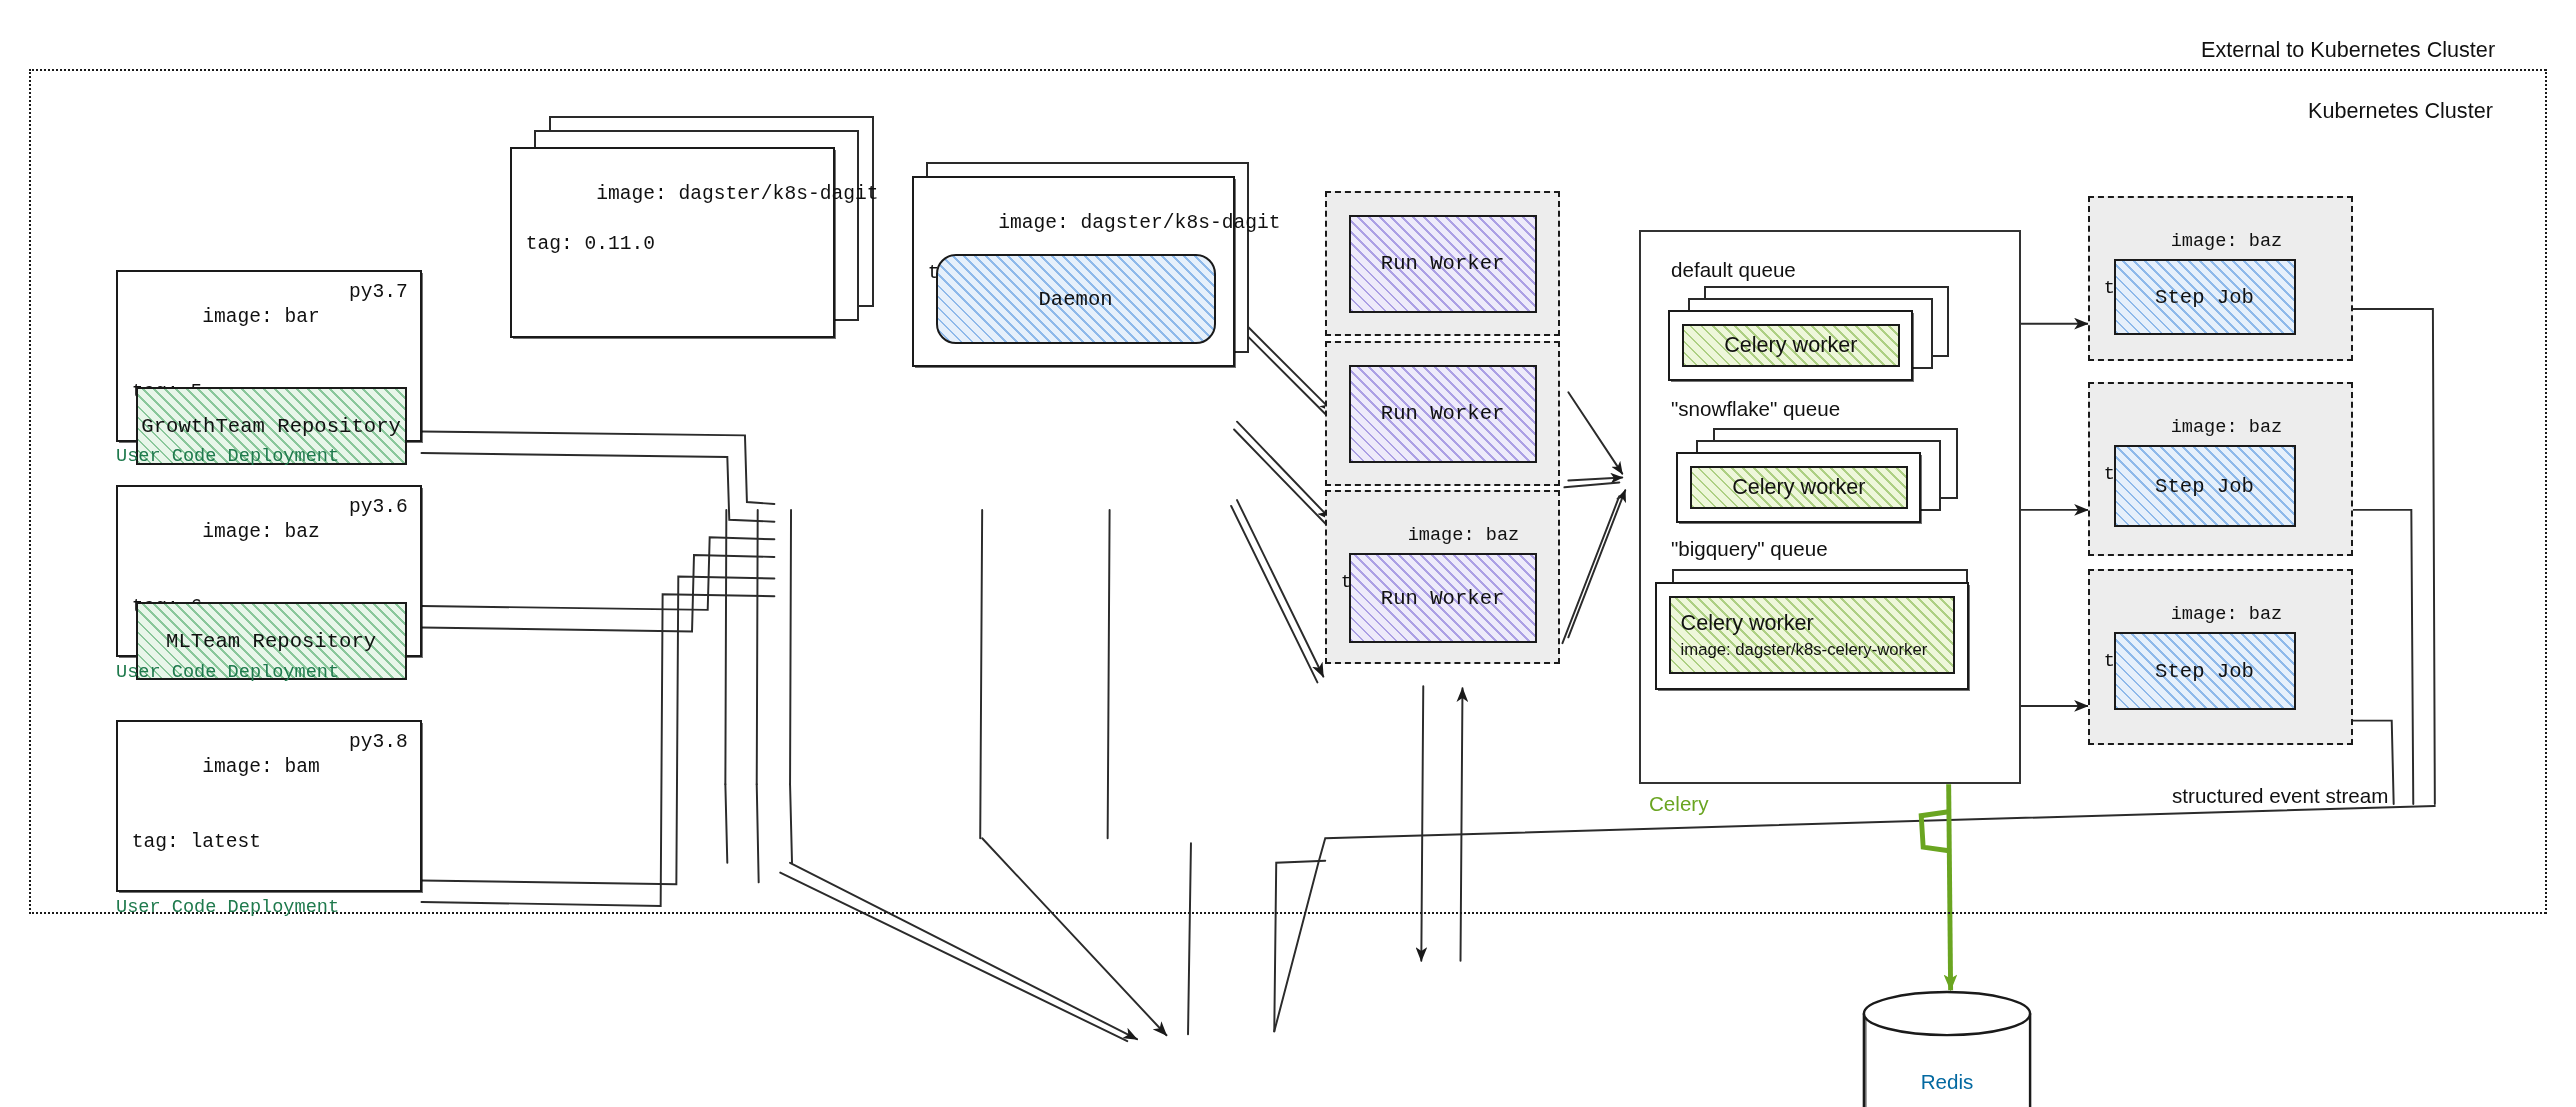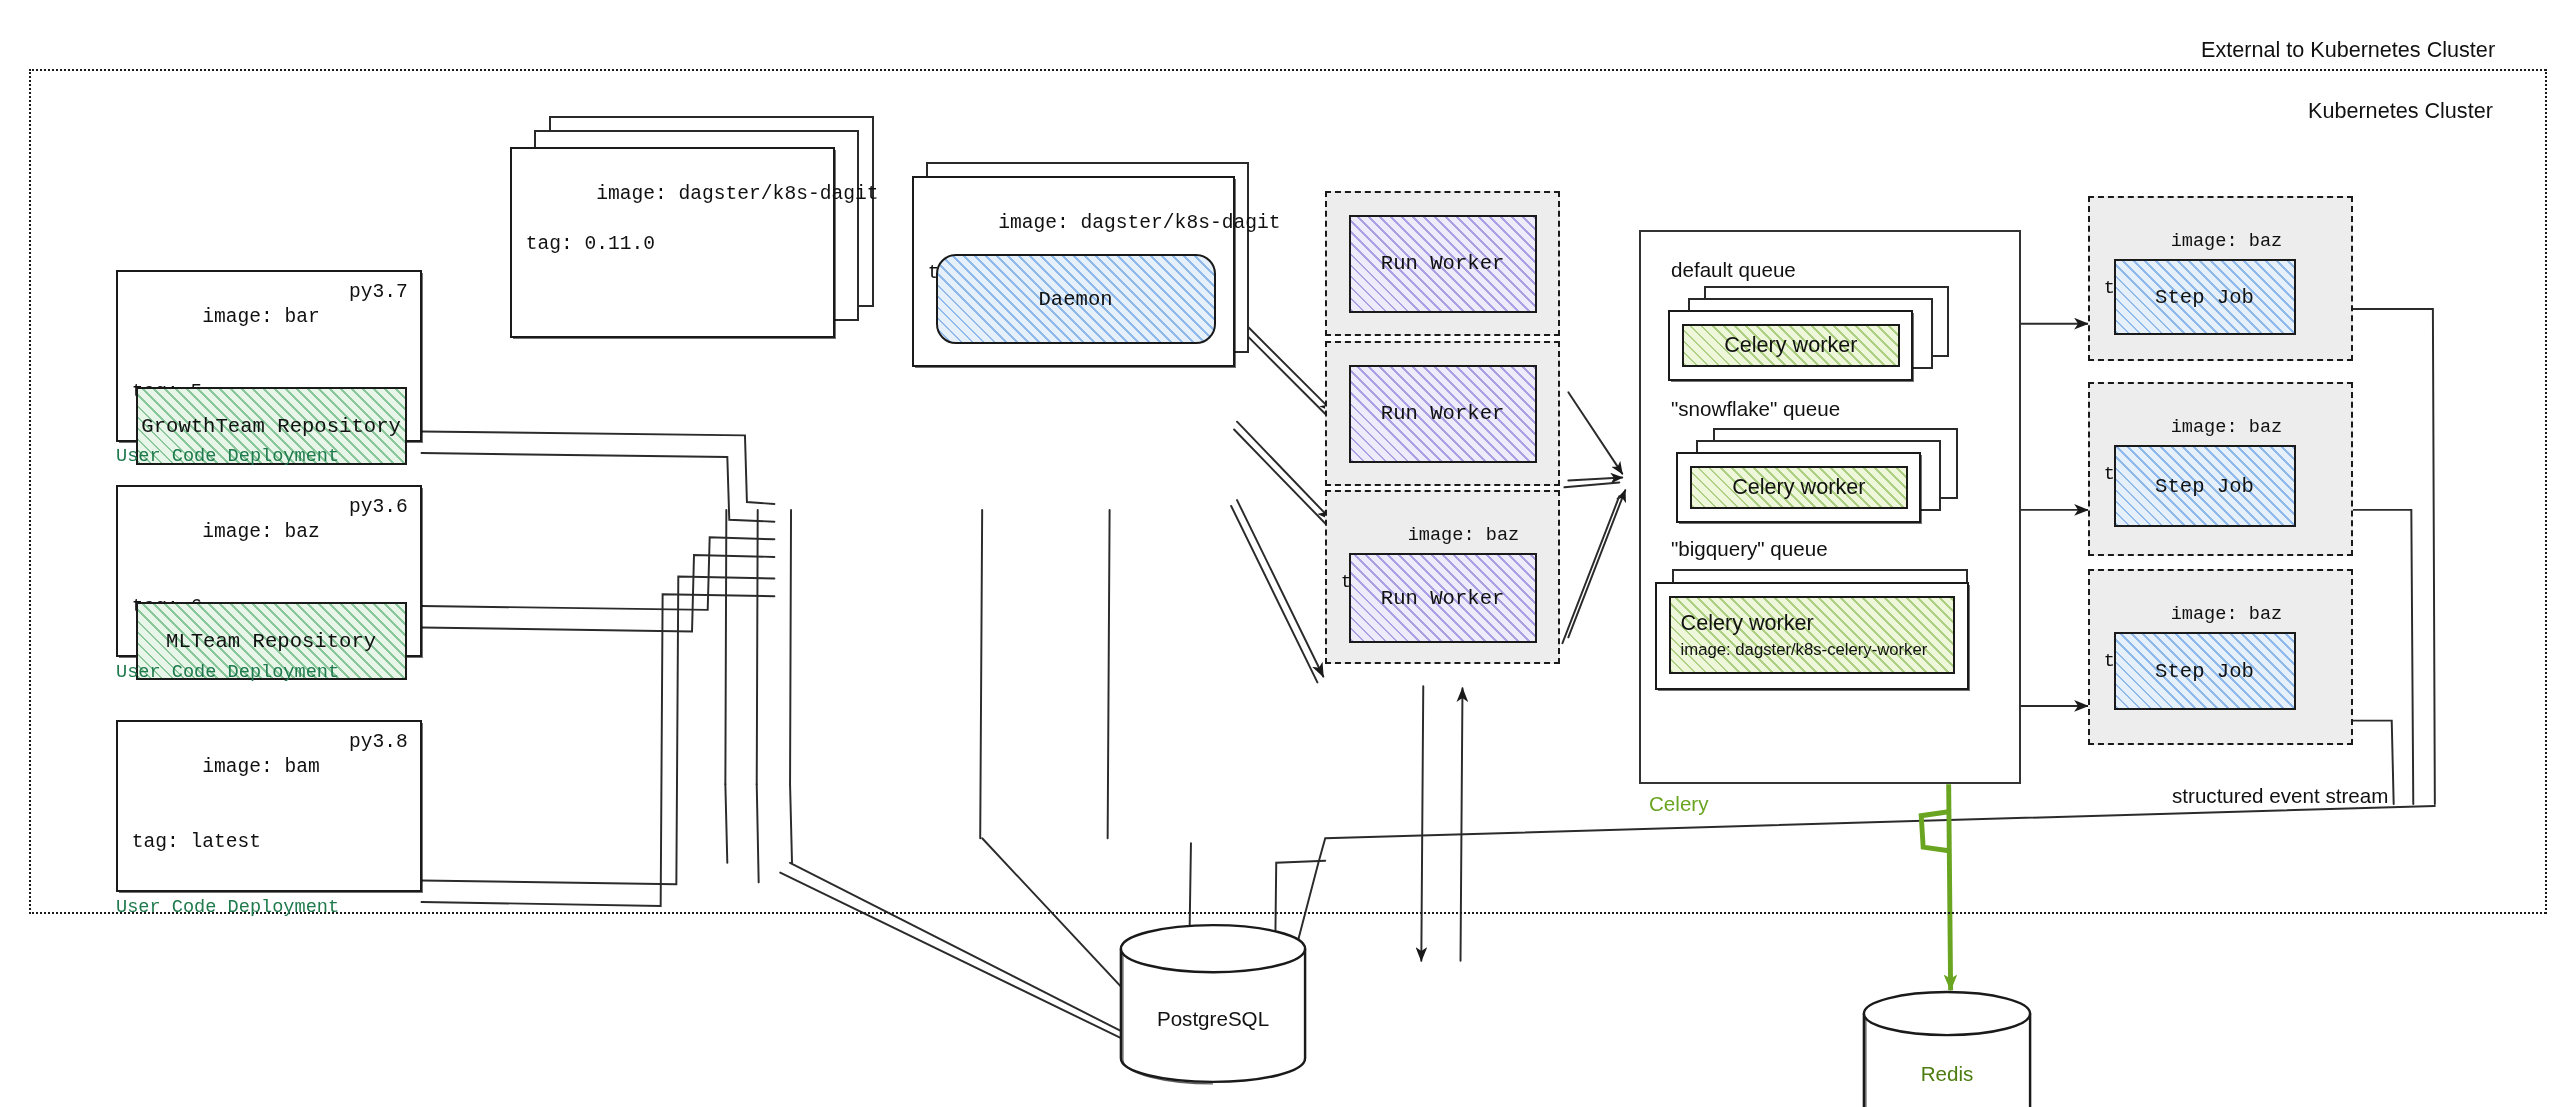--- a/index.html
+++ b/index.html
@@ -257,32 +257,24 @@
   </div>
 
   <div class="pod" style="left:2088px;top:569px;width:265px;height:176px;">
     <div class="meta mono" style="font-size:18.6px;">
       <span>image: baz</span>
       <br><span>tag: 6</span>
     </div>
     <div class="inner mono h-blue" style="left:23.5px;top:61px;width:182px;height:78px;">Step Job</div>
   </div>
 
-  <div class="node" style="left:1117px;top:921px;width:192px;height:165px;">
-    <svg width="192" height="165" viewBox="0 0 196 168">
-      <path d="M4,28 L4,140 C4,154 47,164 98,164 C149,164 192,154 192,140 L192,28" fill="#fff" stroke="#1a1a1a" stroke-width="2.5"></path>
-      <ellipse cx="98" cy="28" rx="94" ry="24" fill="#fff" stroke="#1a1a1a" stroke-width="2.5"></ellipse>
-      <path d="M6,32 L6,142 C8,156 50,166 98,166" fill="none" stroke="#1a1a1a" stroke-width="1.4" opacity=".7"></path>
-    </svg>
-    <div class="sans" style="position:absolute;left:0;top:86px;width:192px;text-align:center;font-size:20.6px;color:#111;">PostgreSQL</div>
-  </div>
 
   <div class="node" style="left:1860px;top:988px;width:174px;height:147px;">
     <svg width="174" height="147" viewBox="0 0 178 150">
       <path d="M4,26 L4,122 C4,135 42,144 89,144 C136,144 174,135 174,122 L174,26" fill="#fff" stroke="#1a1a1a" stroke-width="2.5"></path>
       <ellipse cx="89" cy="26" rx="85" ry="22" fill="#fff" stroke="#1a1a1a" stroke-width="2.5"></ellipse>
       <path d="M6,30 L6,124 C8,137 46,146 89,146" fill="none" stroke="#1a1a1a" stroke-width="1.4" opacity=".7"></path>
     </svg>
-    <div class="sans" style="position:absolute;left:0;top:74px;width:174px;text-align:center;font-size:20.6px;color:#4d7c0f;">Redis</div>
+    <div class="sans" style="position:absolute;left:0;top:82px;width:174px;text-align:center;font-size:20.6px;color:#0369a1;">Redis</div>
   </div>
 
 </div>
 
 
 </body></html>

